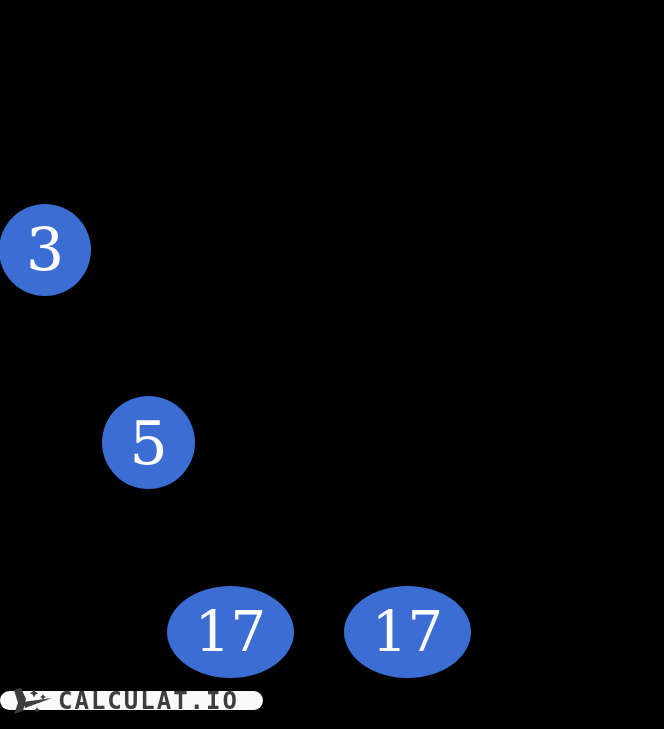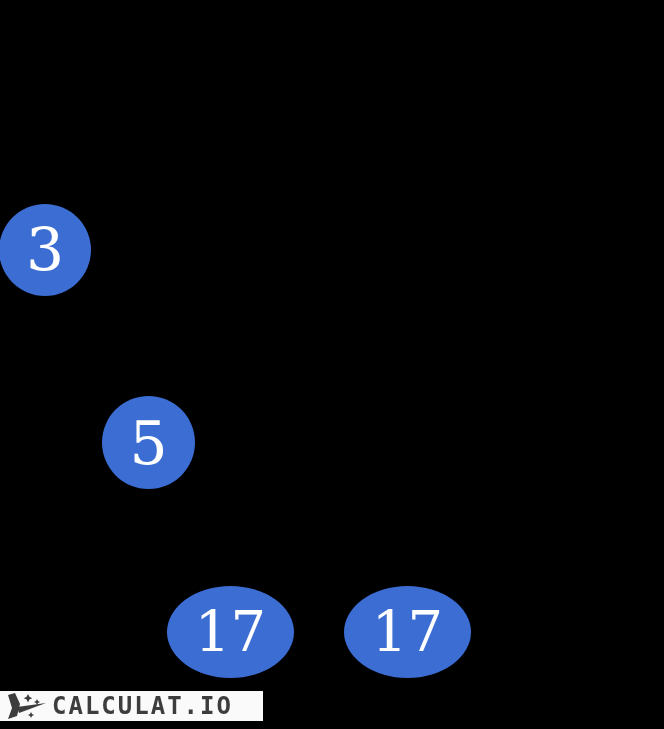--- a/index.html
+++ b/index.html
@@ -47,26 +47,27 @@
     font-size: 56px;
   }
   #node-17-right {
     left: 344px; top: 586px;
     width: 127px; height: 92px;
     font-size: 56px;
   }
   #watermark-bar {
     position: absolute;
     left: 0; top: 691px;
-    width: 263px; height: 30px;
+    width: 263px; height: 19px;
     background: var(--bar-color, #FAFAFA);
     display: flex;
     align-items: center;
     box-sizing: border-box;
-    padding-left: 6px;
+    padding-left: 12px;
+    border-radius: 12px;
   }
   #watermark-text {
     font-family: "DejaVu Sans Mono", monospace;
     font-weight: bold;
     font-size: 24px;
     letter-spacing: 2px;
     line-height: 1;
     color: var(--wm-text-color, #3D3D3D);
     transform: scaleY(1.04);
     white-space: nowrap;

